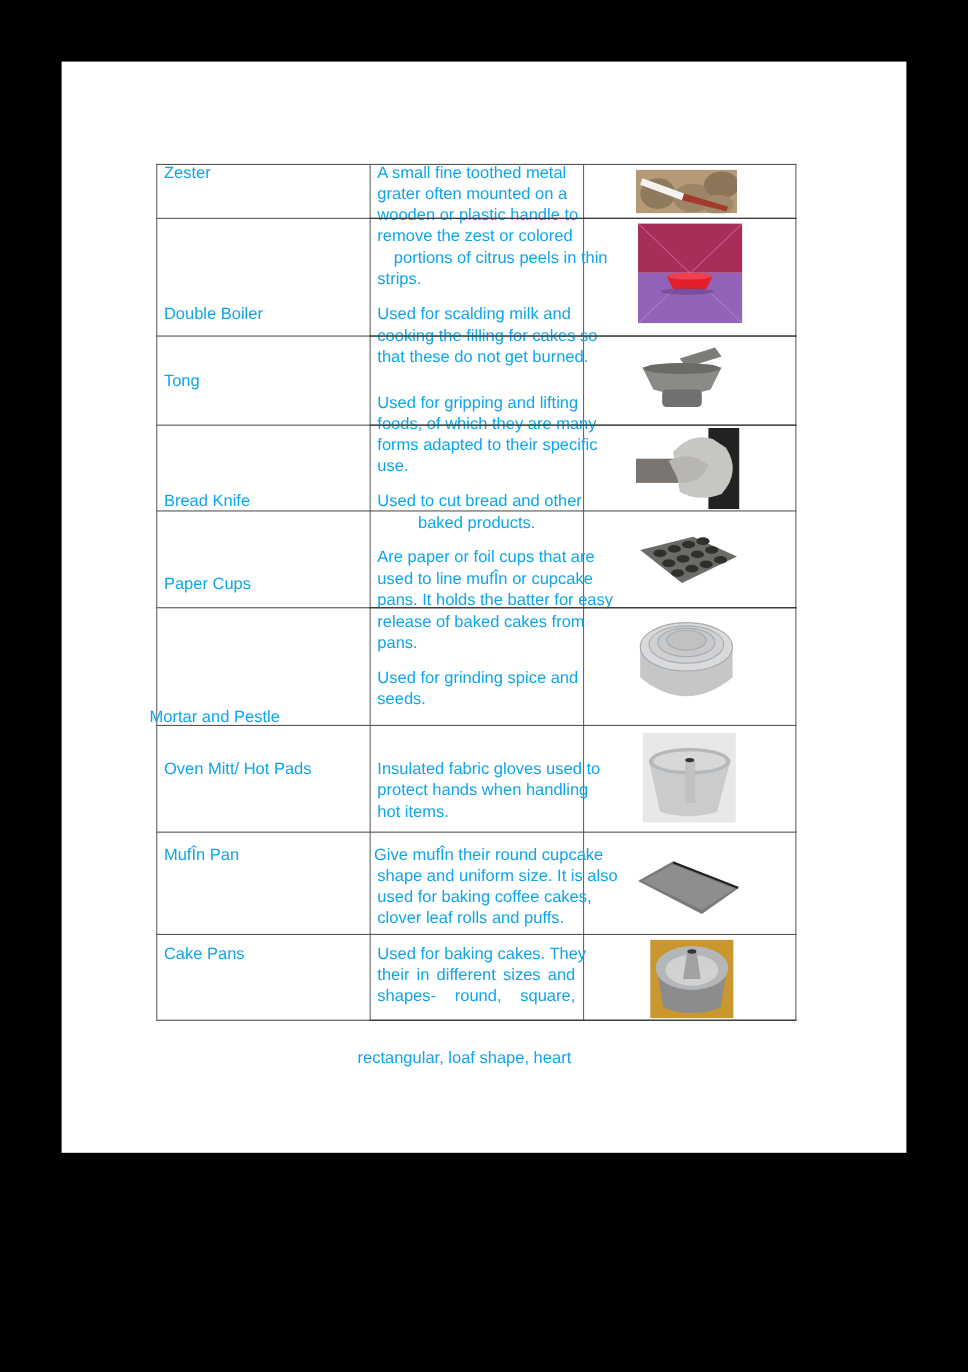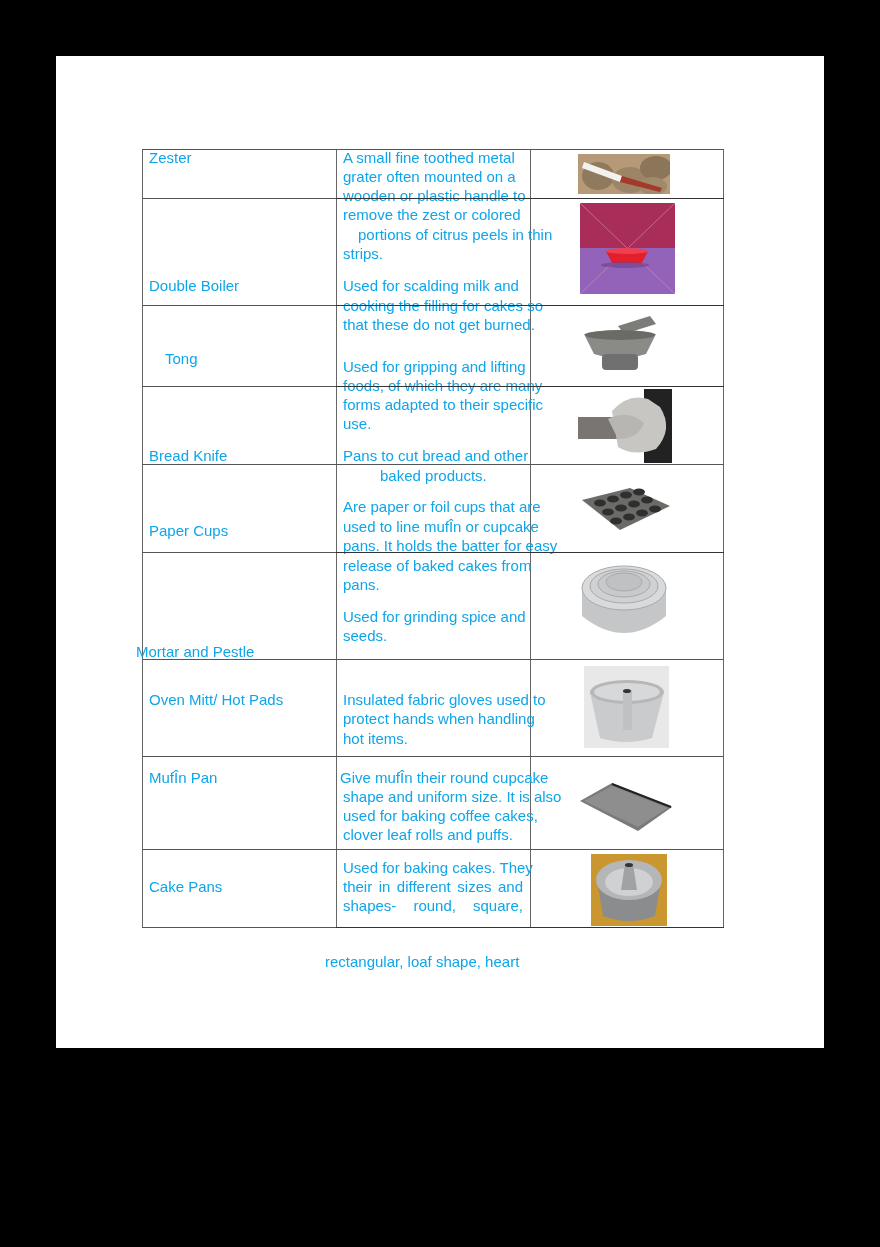--- a/index.html
+++ b/index.html
@@ -28,45 +28,45 @@
   <div class="hline" style="left:142px;top:464px;width:582px;"></div>
   <div class="hline" style="left:142px;top:552px;width:582px;"></div>
   <div class="hline" style="left:142px;top:659px;width:582px;"></div>
   <div class="hline" style="left:142px;top:756px;width:582px;"></div>
   <div class="hline" style="left:142px;top:849px;width:582px;"></div>
   <div class="hline" style="left:142px;top:927px;width:582px;"></div>
 </div>
 
 <div class="txt" style="left:149px;top:151px;">Zester</div>
 <div class="txt" style="left:149px;top:279px;">Double Boiler</div>
-<div class="txt" style="left:149px;top:352px;margin-left:16px;">Tong</div>
+<div class="txt" style="left:149px;top:340px;">Tong</div>
 <div class="txt" style="left:149px;top:449px;">Bread Knife</div>
 <div class="txt" style="left:149px;top:500px;margin-top:24px;">Paper Cups</div>
 <div class="txt" style="left:136px;top:610px;margin-top:35px;">Mortar and Pestle</div>
 <div class="txt" style="left:149px;top:693px;">Oven Mitt/ Hot Pads</div>
 <div class="txt" style="left:149px;top:771px;">MufÎn Pan</div>
-<div class="txt" style="left:149px;top:880px;">Cake Pans</div>
+<div class="txt" style="left:149px;top:861px;">Cake Pans</div>
 
 <div class="txt" style="left:343px;top:151px;">A small fine toothed metal</div>
 <div class="txt" style="left:343px;top:170px;">grater often mounted on a</div>
 <div class="txt" style="left:343px;top:189px;">wooden or plastic handle to</div>
 <div class="txt" style="left:343px;top:208px;">remove the zest or colored</div>
 <div class="txt" style="left:343px;top:228px;padding-left:15px;">portions of citrus peels in thin</div>
 <div class="txt" style="left:343px;top:247px;">strips.</div>
 
 <div class="txt" style="left:343px;top:279px;">Used for scalding milk and</div>
 <div class="txt" style="left:343px;top:299px;">cooking the filling for cakes so</div>
 <div class="txt" style="left:343px;top:318px;">that these do not get burned.</div>
 
 <div class="txt" style="left:343px;top:360px;width:180px;text-align:justify;text-align-last:justify;">Used for gripping and lifting</div>
 <div class="txt" style="left:343px;top:379px;width:180px;text-align:justify;text-align-last:justify;">foods, of which they are many</div>
 <div class="txt" style="left:343px;top:398px;width:180px;text-align:justify;text-align-last:justify;">forms adapted to their specific</div>
 <div class="txt" style="left:343px;top:417px;">use.</div>
 
-<div class="txt" style="left:343px;top:449px;width:180px;text-align:justify;text-align-last:justify;">Pans to cut bread and other</div>
+<div class="txt" style="left:343px;top:449px;width:180px;text-align:justify;text-align-last:justify;">Used to cut bread and other</div>
 <div class="txt" style="left:343px;top:469px;margin-left:37px;">baked products.</div>
 
 <div class="txt" style="left:343px;top:500px;width:180px;text-align:justify;text-align-last:justify;">Are paper or foil cups that are</div>
 <div class="txt" style="left:343px;top:520px;width:180px;text-align:justify;text-align-last:justify;">used to line mufÎn or cupcake</div>
 <div class="txt" style="left:343px;top:539px;">pans. It holds the batter for easy</div>
 <div class="txt" style="left:343px;top:559px;width:180px;text-align:justify;text-align-last:justify;">release of baked cakes from</div>
 <div class="txt" style="left:343px;top:578px;">pans.</div>
 
 <div class="txt" style="left:343px;top:610px;width:180px;text-align:justify;text-align-last:justify;">Used for grinding spice and</div>
 <div class="txt" style="left:343px;top:629px;">seeds.</div>

